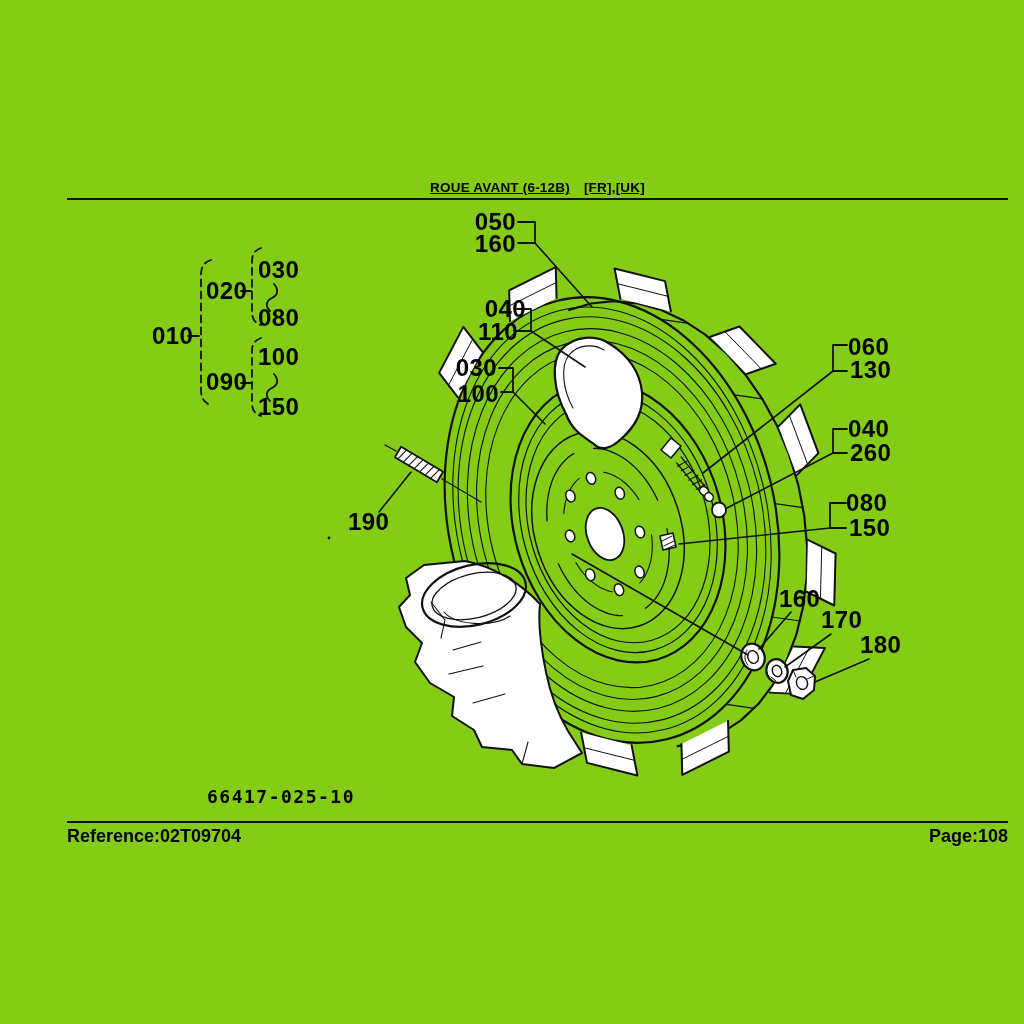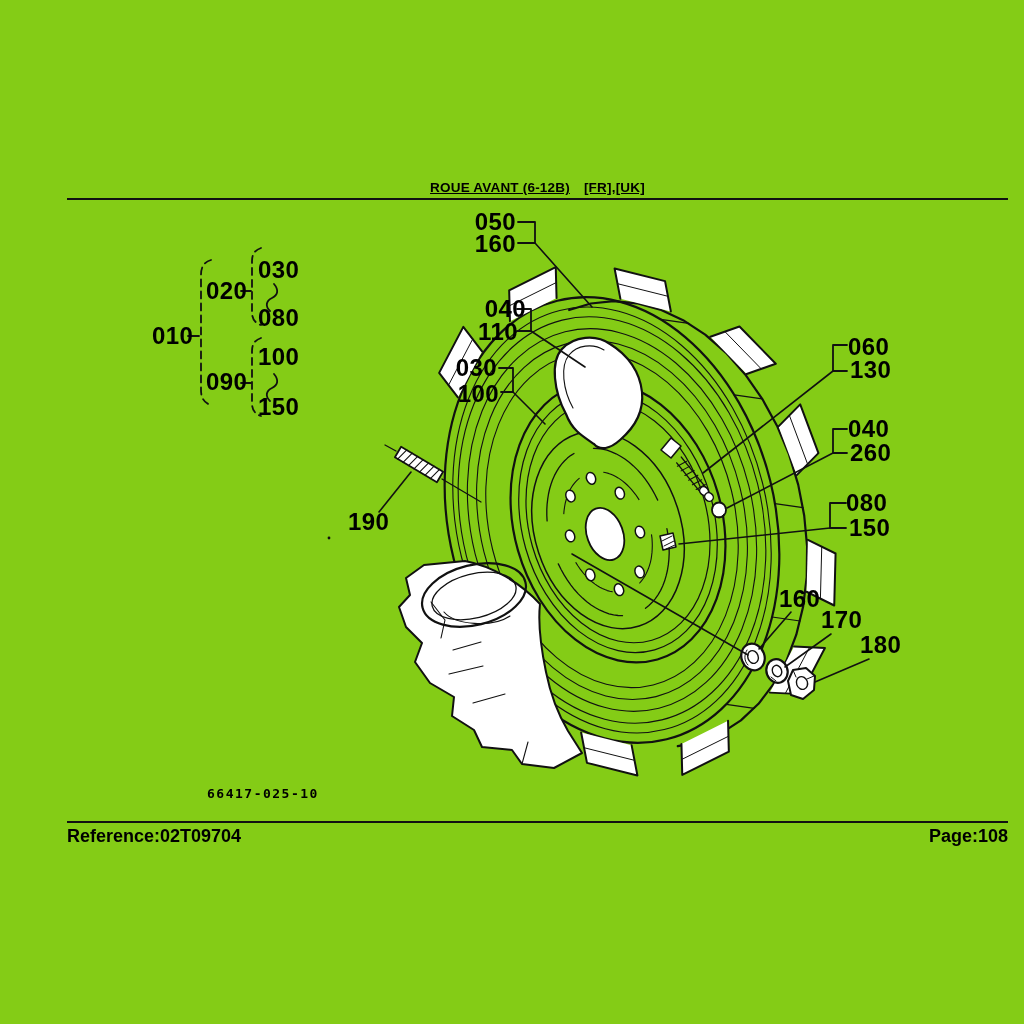--- a/index.html
+++ b/index.html
@@ -7,21 +7,21 @@
         font-family:"Liberation Sans",sans-serif;color:#000;}
   .rule{position:absolute;height:2px;background:#111;}
   .title-row{position:absolute;left:67px;width:941px;top:180px;text-align:center;
              font-size:13.5px;font-weight:700;letter-spacing:.2px;}
   .title-row .u{text-decoration:underline;}
   .title-tags{margin-left:14px;}
   .lbl{position:absolute;font-size:24px;font-weight:700;line-height:20px;letter-spacing:.4px;
        white-space:nowrap;}
   .lbl.r{width:60px;text-align:right;}
   .dwgno{position:absolute;left:207px;top:786px;font-family:"DejaVu Sans Mono",monospace;
-         font-size:13px;font-weight:600;letter-spacing:1.5px;}
+         font-size:18px;font-weight:600;letter-spacing:1.5px;}
   .footer-txt{position:absolute;top:826px;font-size:18px;font-weight:700;}
   svg{position:absolute;left:0;top:0;}
   svg *{vector-effect:none;}
 </style>
 </head>
 <body>
 
 <div class="page">
 
   <div class="title-row"><span class="u"><span>ROUE AVANT (6-12B)</span><span class="title-tags">[FR],[UK]</span></span></div>

